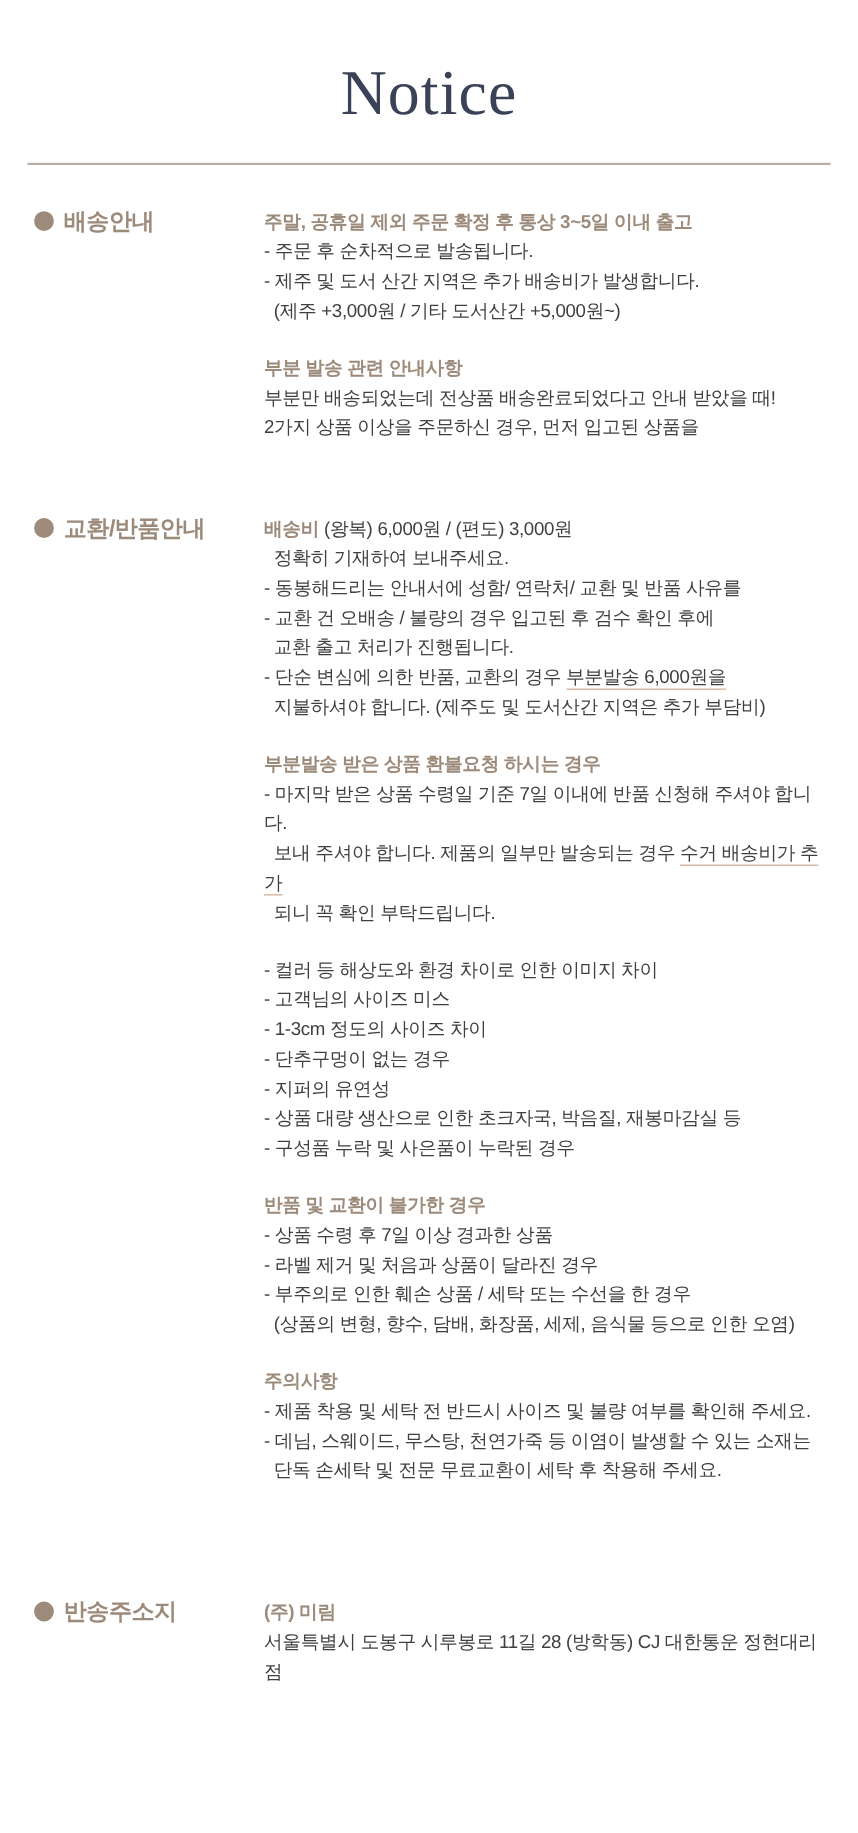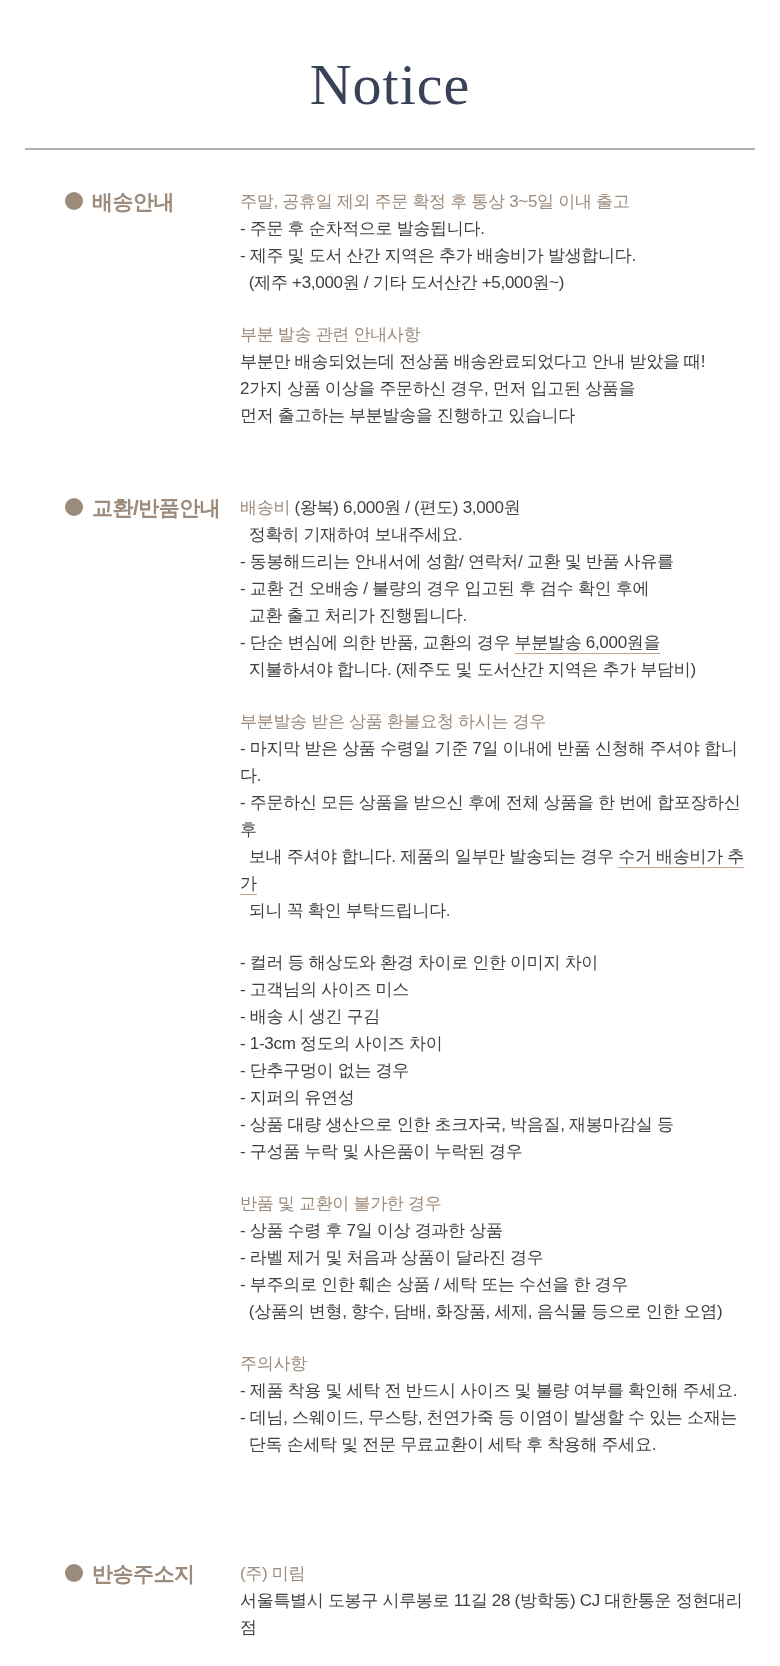--- a/index.html
+++ b/index.html
@@ -24,39 +24,39 @@
   }
   .divider{
     border:none;margin:32px 25px 0 25px;
     border-top:2px solid var(--divider);
     height:0;
   }
   .section{display:flex;align-items:flex-start;}
   .section--shipping{margin-top:38px;}
   .section--exchange-return{margin-top:65px;}
   .section--return-address{margin-top:102px;}
-  .section-left{flex:0 0 240px;width:240px;padding-left:65px;}
+  .section-left{flex:0 0 240px;width:240px;padding-left:31px;}
   .section-heading{display:flex;align-items:center;gap:9px;}
   .bullet{
     flex:0 0 18px;width:18px;height:18px;border-radius:50%;
     background:var(--accent);
   }
   .section-label{
     color:var(--accent);
     font-size:21px;font-weight:bold;line-height:27px;
     letter-spacing:-0.5px;
   }
   .section-right{flex:1;padding-right:24px;}
   .block{margin:0 0 25px 0;}
   .block:last-child{margin-bottom:0;}
   .line{
     font-size:17px;line-height:27px;color:var(--text);
     white-space:pre-wrap;letter-spacing:-0.3px;
   }
-  .seg-a{color:var(--accent);font-weight:normal;}
+  .seg-a{color:var(--accent);font-weight:bold;}
   .seg-u{border-bottom:1.5px solid var(--underline);padding-bottom:1px;}
 </style>
 </head>
 <body>
 
 <div class="page">
   <h1 class="notice-title">Notice</h1>
   <hr class="divider">
   <div>
       <section class="section section--shipping">
@@ -70,21 +70,20 @@
           <div class="block">
             <div class="line"><span class="seg seg-a">주말, 공휴일 제외 주문 확정 후 통상 3~5일 이내 출고</span></div>
             <div class="line"><span class="seg">- 주문 후 순차적으로 발송됩니다.</span></div>
             <div class="line"><span class="seg">- 제주 및 도서 산간 지역은 추가 배송비가 발생합니다.</span></div>
             <div class="line"><span class="seg">  (제주 +3,000원 / 기타 도서산간 +5,000원~)</span></div>
           </div>
           <div class="block">
             <div class="line"><span class="seg seg-a">부분 발송 관련 안내사항</span></div>
             <div class="line"><span class="seg">부분만 배송되었는데 전상품 배송완료되었다고 안내 받았을 때!</span></div>
             <div class="line"><span class="seg">2가지 상품 이상을 주문하신 경우, 먼저 입고된 상품을</span></div>
-            <div class="line"><span class="seg">먼저 출고하는 부분발송을 진행하고 있습니다</span></div>
           </div>
         </div>
       </section>
       <section class="section section--exchange-return">
         <div class="section-left">
           <div class="section-heading">
             <span class="bullet"></span>
             <span class="section-label">교환/반품안내</span>
           </div>
         </div>
@@ -94,28 +93,26 @@
             <div class="line"><span class="seg">  정확히 기재하여 보내주세요.</span></div>
             <div class="line"><span class="seg">- 동봉해드리는 안내서에 성함/ 연락처/ 교환 및 반품 사유를</span></div>
             <div class="line"><span class="seg">- 교환 건 오배송 / 불량의 경우 입고된 후 검수 확인 후에</span></div>
             <div class="line"><span class="seg">  교환 출고 처리가 진행됩니다.</span></div>
             <div class="line"><span class="seg">- 단순 변심에 의한 반품, 교환의 경우 </span><span class="seg seg-u">부분발송 6,000원을</span></div>
             <div class="line"><span class="seg">  지불하셔야 합니다. (제주도 및 도서산간 지역은 추가 부담비)</span></div>
           </div>
           <div class="block">
             <div class="line"><span class="seg seg-a">부분발송 받은 상품 환불요청 하시는 경우</span></div>
             <div class="line"><span class="seg">- 마지막 받은 상품 수령일 기준 7일 이내에 반품 신청해 주셔야 합니다.</span></div>
-            <div class="line"><span class="seg">- 주문하신 모든 상품을 받으신 후에 전체 상품을 한 번에 합포장하신 후</span></div>
             <div class="line"><span class="seg">  보내 주셔야 합니다. 제품의 일부만 발송되는 경우 </span><span class="seg seg-u">수거 배송비가 추가</span></div>
             <div class="line"><span class="seg">  되니 꼭 확인 부탁드립니다.</span></div>
           </div>
           <div class="block">
             <div class="line"><span class="seg">- 컬러 등 해상도와 환경 차이로 인한 이미지 차이</span></div>
             <div class="line"><span class="seg">- 고객님의 사이즈 미스</span></div>
-            <div class="line"><span class="seg">- 배송 시 생긴 구김</span></div>
             <div class="line"><span class="seg">- 1-3cm 정도의 사이즈 차이</span></div>
             <div class="line"><span class="seg">- 단추구멍이 없는 경우</span></div>
             <div class="line"><span class="seg">- 지퍼의 유연성</span></div>
             <div class="line"><span class="seg">- 상품 대량 생산으로 인한 초크자국, 박음질, 재봉마감실 등</span></div>
             <div class="line"><span class="seg">- 구성품 누락 및 사은품이 누락된 경우</span></div>
           </div>
           <div class="block">
             <div class="line"><span class="seg seg-a">반품 및 교환이 불가한 경우</span></div>
             <div class="line"><span class="seg">- 상품 수령 후 7일 이상 경과한 상품</span></div>
             <div class="line"><span class="seg">- 라벨 제거 및 처음과 상품이 달라진 경우</span></div>

